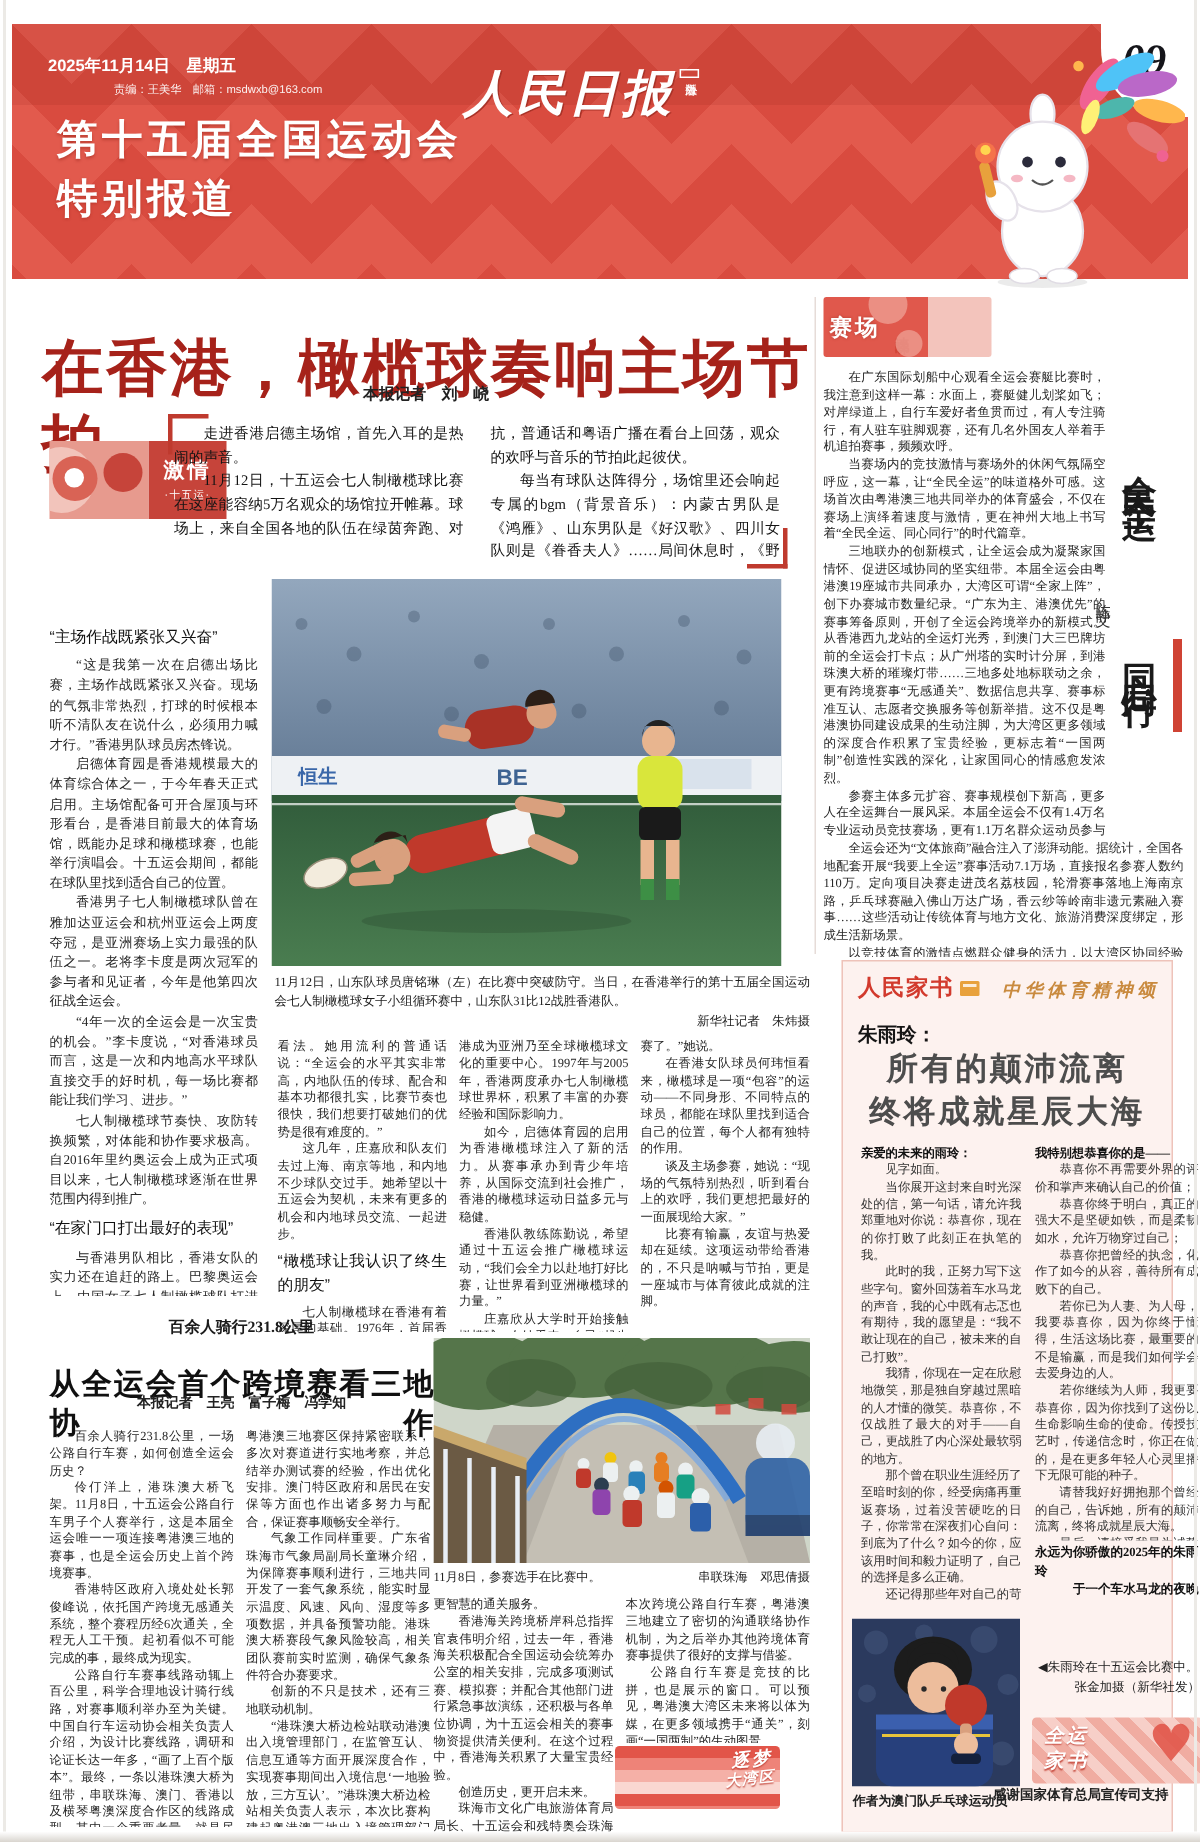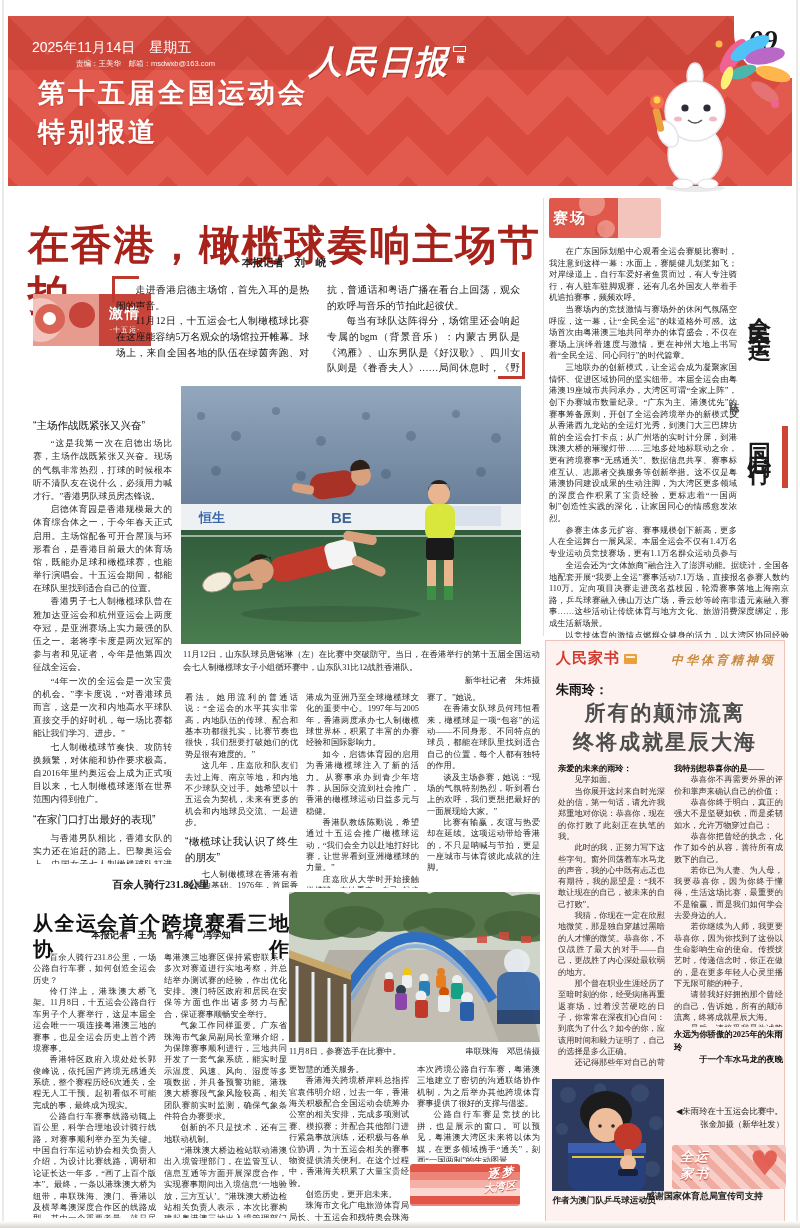--- a/index.html
+++ b/index.html
@@ -9,21 +9,21 @@
   .banner{left:8px;top:16px;width:784px;height:170px;
     background-color:#d94b3f;
     background-image:
       linear-gradient(135deg,#e25a4d 25%,transparent 25%),
       linear-gradient(225deg,#e25a4d 25%,transparent 25%),
       linear-gradient(45deg,#e25a4d 25%,transparent 25%),
       linear-gradient(315deg,#e25a4d 25%,transparent 25%);
     background-position:40px 0,40px 0,0 0,0 0;background-size:80px 80px;}
   .banner-strip{left:0;top:0;width:100%;height:54px;background:rgba(120,15,10,0.10);}
   .date-block{left:24px;top:20px;color:#fff;line-height:1.6;font-family:"Liberation Sans",sans-serif;}
-  .date-line{font-size:14px;font-weight:normal;}
+  .date-line{font-size:11px;font-weight:bold;}
   .editor-line{font-size:7.5px;opacity:.92;margin-left:44px;}
   .masthead{left:50%;top:24px;transform:translateX(-58%);display:flex;align-items:flex-start;gap:4px;}
   .masthead-name{font-size:33px;font-weight:900;font-style:italic;color:#fff;letter-spacing:2px;text-shadow:1px 1px 0 #a93328;}
   .edition-box{border:1px solid #fff;color:#fff;font-size:8px;writing-mode:vertical-rl;padding:2px 1px;margin-top:6px;line-height:1.1;}
   .banner-title{left:30px;top:58px;color:#fff;font-family:"Liberation Sans",sans-serif;font-weight:800;font-size:27px;letter-spacing:3px;line-height:1.45;text-shadow:0 1px 2px rgba(120,20,10,.35);}
   .pagenum-wrap{right:8px;top:16px;width:58px;height:62px;background:#fff;border-radius:0 0 0 46px;z-index:4;text-align:center;}
   .pagenum{font-size:29px;font-weight:900;font-style:italic;color:#15151a;margin-top:8px;display:inline-block;}
   .mascot{right:10px;top:26px;width:175px;height:168px;z-index:5;}
   
   .headline{left:28px;top:194px;width:512px;font-size:41px;font-weight:900;color:#a6221a;letter-spacing:1px;text-align:justify;text-align-last:justify;line-height:1.2;}
@@ -59,21 +59,21 @@
   .obs{font-size:8.3px;line-height:1.4;text-align:justify;overflow:hidden;color:#262626;}
   .obs p{margin:0;text-indent:2em;}
   .obs-a{left:549px;top:246px;width:188px;height:312px;}
   .obs-b{left:549px;top:560px;width:240px;height:78px;}
   .vt{writing-mode:vertical-rl;font-weight:800;font-size:23px;color:#1a1a1a;letter-spacing:7px;font-family:"Liberation Serif",serif;}
   .vt1{left:744px;top:298px;}
   .vt2{left:744px;top:424px;}
   .vt-author{left:727px;top:394px;writing-mode:vertical-rl;font-size:10px;color:#333;letter-spacing:3px;}
   .red-bar{left:782px;top:426px;width:6px;height:62px;background:#cf4334;}
   
-  .letterbox{left:545px;top:640px;width:240px;height:582px;background:#fdf2ef;border:1px solid #eec3ba;box-sizing:border-box;padding-left:27px;}
+  .letterbox{left:561px;top:640px;width:221px;height:582px;background:#fdf2ef;border:1px solid #eec3ba;box-sizing:border-box;padding-left:27px;}
   .lb-tag{left:10px;top:8px;font-family:"Liberation Sans",sans-serif;font-weight:900;font-size:15px;color:#d23a2d;letter-spacing:1px;display:flex;align-items:center;gap:4px;}
   .book-icon{width:13px;height:10px;background:#e8a13c;border-radius:1px;position:relative;display:inline-block;}
   .book-icon:after{content:"";position:absolute;left:2px;top:2px;right:2px;height:2px;background:#fff;opacity:.8;}
   .lb-series{right:8px;top:11px;font-size:12px;font-weight:bold;font-style:italic;color:#c98a3e;letter-spacing:3px;}
   .lb-author{left:10px;top:40px;font-size:13px;font-weight:bold;color:#151515;}
   .lb-title{left:0;top:57px;width:100%;text-align:center;font-family:"Liberation Sans",sans-serif;font-weight:600;font-size:21px;color:#4d4d4d;letter-spacing:2px;line-height:1.4;}
   .lb-col{font-size:8.2px;line-height:1.38;text-align:justify;overflow:hidden;color:#333;}
   .lb-col p{margin:0;text-indent:2em;}
   .lb-col p.b{font-weight:bold;text-indent:0;color:#111;}
   .lb-cola{left:12px;top:122px;width:107px;height:304px;}

